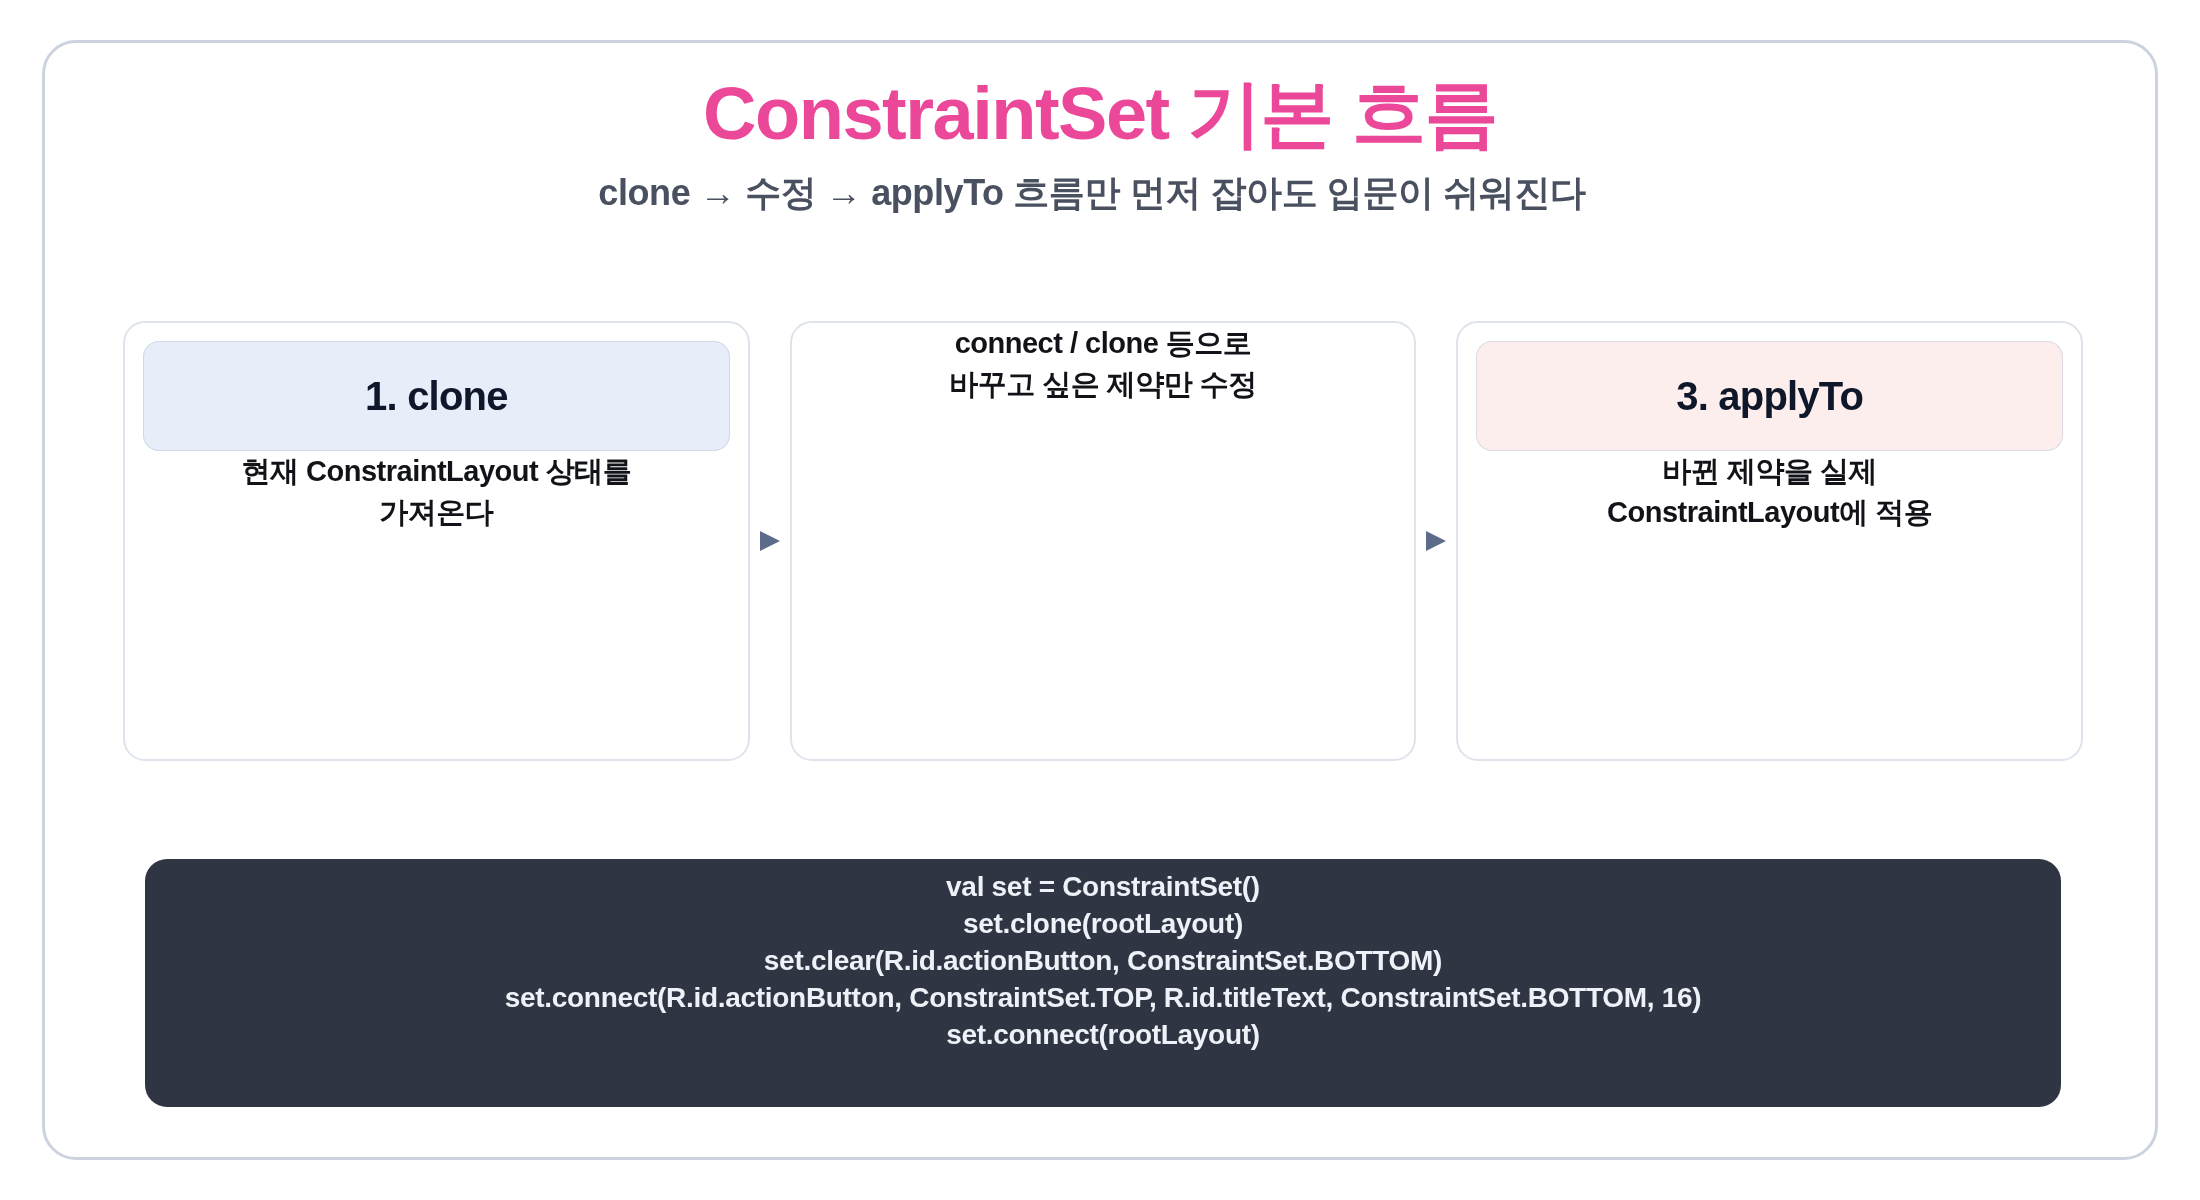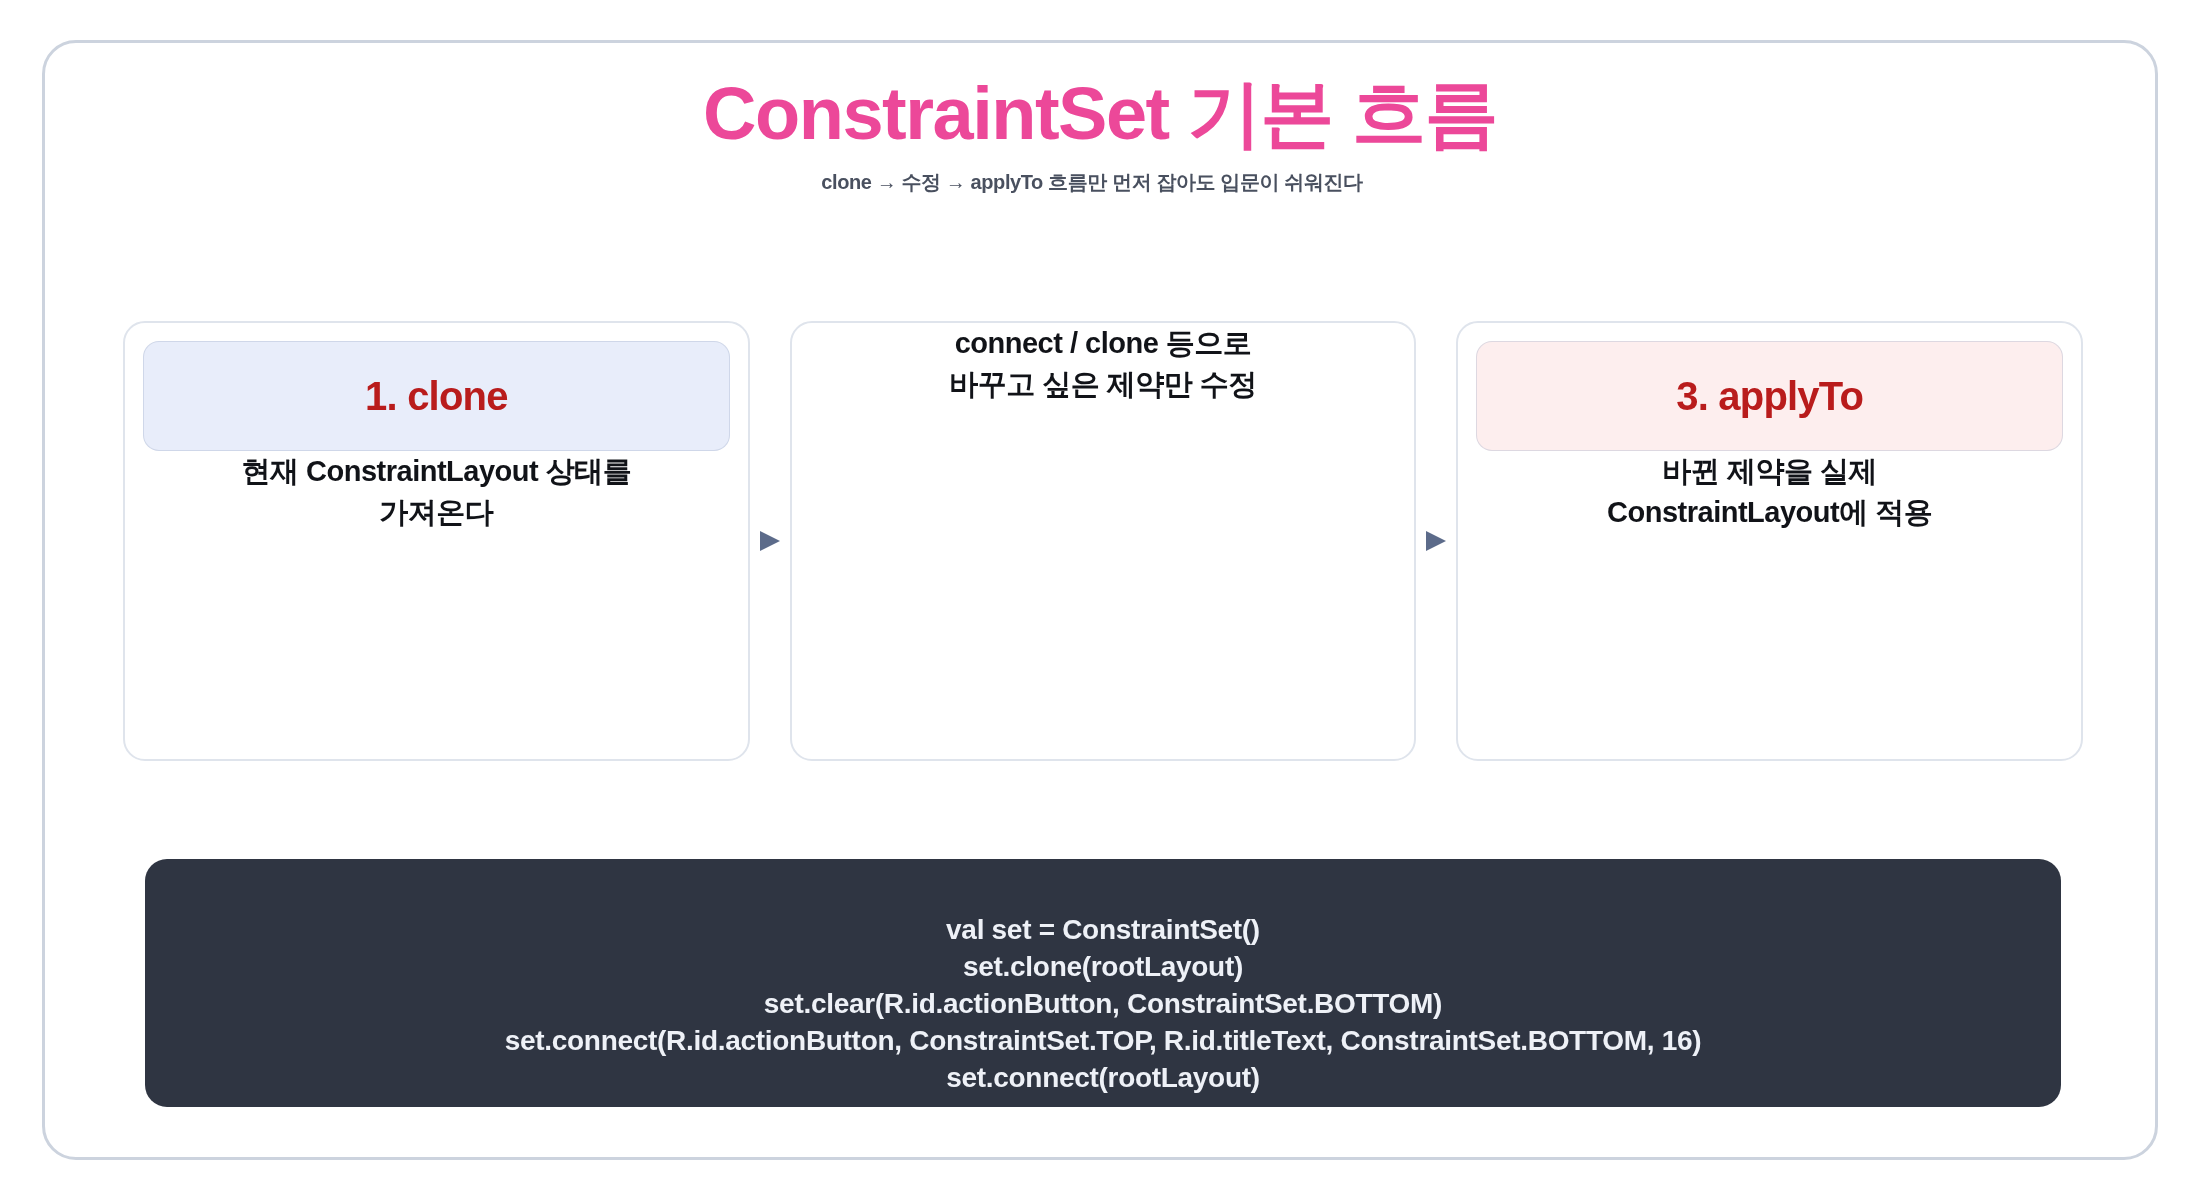--- a/index.html
+++ b/index.html
@@ -39,21 +39,21 @@
   .page-title {
     margin: 0;
     font-size: 74px;
     font-weight: 900;
     line-height: 1.05;
     letter-spacing: -1.5px;
     color: #ec4899;
   }
   .page-subtitle {
     margin: 16px 16px 0 0;
-    font-size: 20px;
+    font-size: 36px;
     font-weight: 700;
     letter-spacing: -0.4px;
     color: #49505f;
   }
 
   
   .steps {
     position: absolute;
     left: 78px;
     top: 278px;
@@ -82,21 +82,21 @@
     border-radius: 16px;
     border: 1px solid rgba(160,175,200,0.35);
     display: flex;
     align-items: center;
     justify-content: center;
   }
   .step-head-label {
     font-size: 40px;
     font-weight: 900;
     letter-spacing: -0.8px;
-    color: #b91c1c;
+    color: #0f172a;
     text-align: center;
   }
   .step-body {
     flex: 1;
     display: flex;
     justify-content: center;
     padding: 0 34px 26px 34px;
   }
   .step-body-text {
     font-size: 29px;
@@ -131,21 +131,21 @@
     left: 100px;
     top: 816px;
     width: 1916px;
     height: 248px;
     box-sizing: border-box;
     background: #2f3542;
     border-radius: 22px;
     display: flex;
     flex-direction: column;
     align-items: center;
-    justify-content: flex-end;
+    justify-content: flex-start;
     padding: 10px 40px;
   }
   .code-line {
     font-family: "Liberation Sans", "DejaVu Sans", sans-serif;
     font-size: 28px;
     font-weight: 800;
     letter-spacing: -0.3px;
     line-height: 1.32;
     color: #eef1f7;
     text-align: center;

